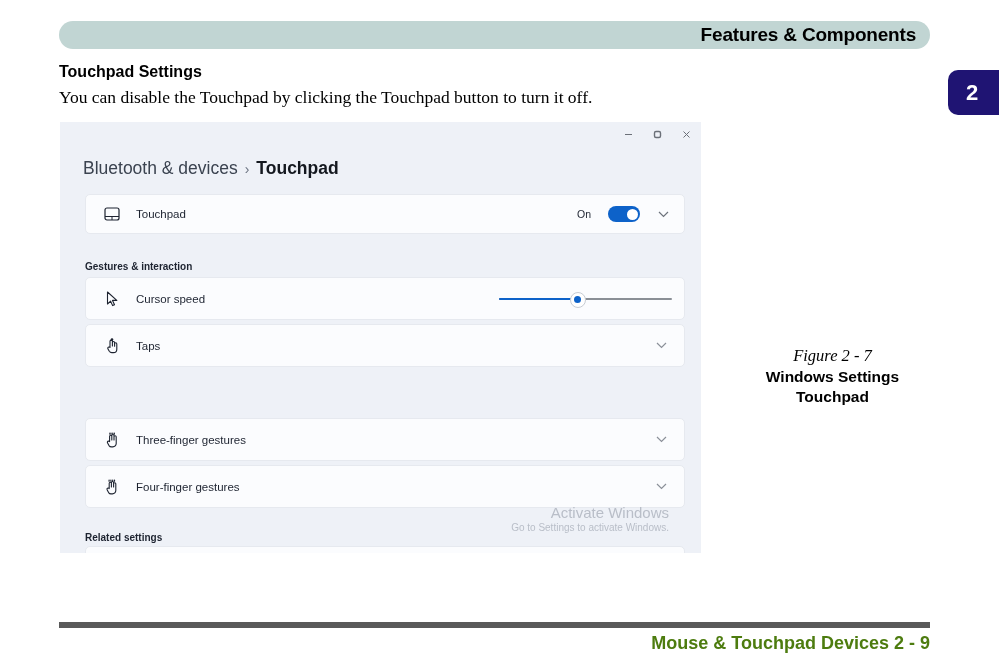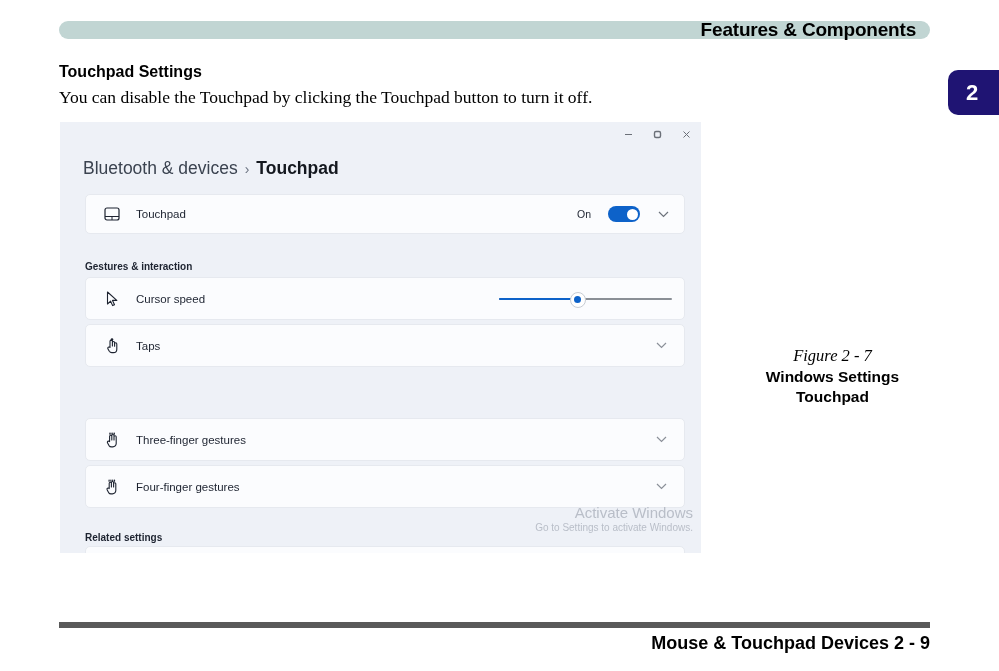--- a/index.html
+++ b/index.html
@@ -7,21 +7,21 @@
     width: 999px; height: 671px;
     background: #ffffff;
     overflow: hidden;
   }
   body { position: relative; font-family: "Liberation Serif", serif; }
 
   
   .header-bar {
     position: absolute;
     left: 59px; top: 21px;
-    width: 871px; height: 18px;
+    width: 871px; height: 28px;
     background: #c1d5d3;
     border-radius: 14px;
     display: flex; align-items: center; justify-content: flex-end;
   }
   .header-title {
     font-family: "Liberation Sans", sans-serif;
     font-weight: bold;
     font-size: 19px;
     color: #000000;
     padding-right: 14px;
@@ -93,21 +93,21 @@
     background: #595959;
   }
   .footer-text {
     position: absolute;
     left: 59px; top: 633px;
     width: 871px;
     text-align: right;
     font-family: "Liberation Sans", sans-serif;
     font-weight: bold;
     font-size: 18px;
-    color: #000000;
+    color: #4d7c0f;
   }
 
   
   .settings-window {
     position: absolute;
     left: 60px; top: 122px;
     width: 641px; height: 431px;
     background: #eef1f7;
     overflow: hidden;
     font-family: "Liberation Sans", sans-serif;
@@ -224,21 +224,21 @@
     display: flex; align-items: center; justify-content: center;
   }
   .slider-thumb i {
     width: 7px; height: 7px; border-radius: 50%;
     background: #0d62c9; display: block;
   }
 
   
   .watermark {
     position: absolute;
-    right: 8px;
+    right: 32px;
     text-align: right;
     color: #b9bec8;
     pointer-events: none;
   }
   .wm-title { font-size: 15px; }
   .wm-sub { font-size: 10px; margin-top: 1px; }
 </style>
 </head>
 <body>
 

